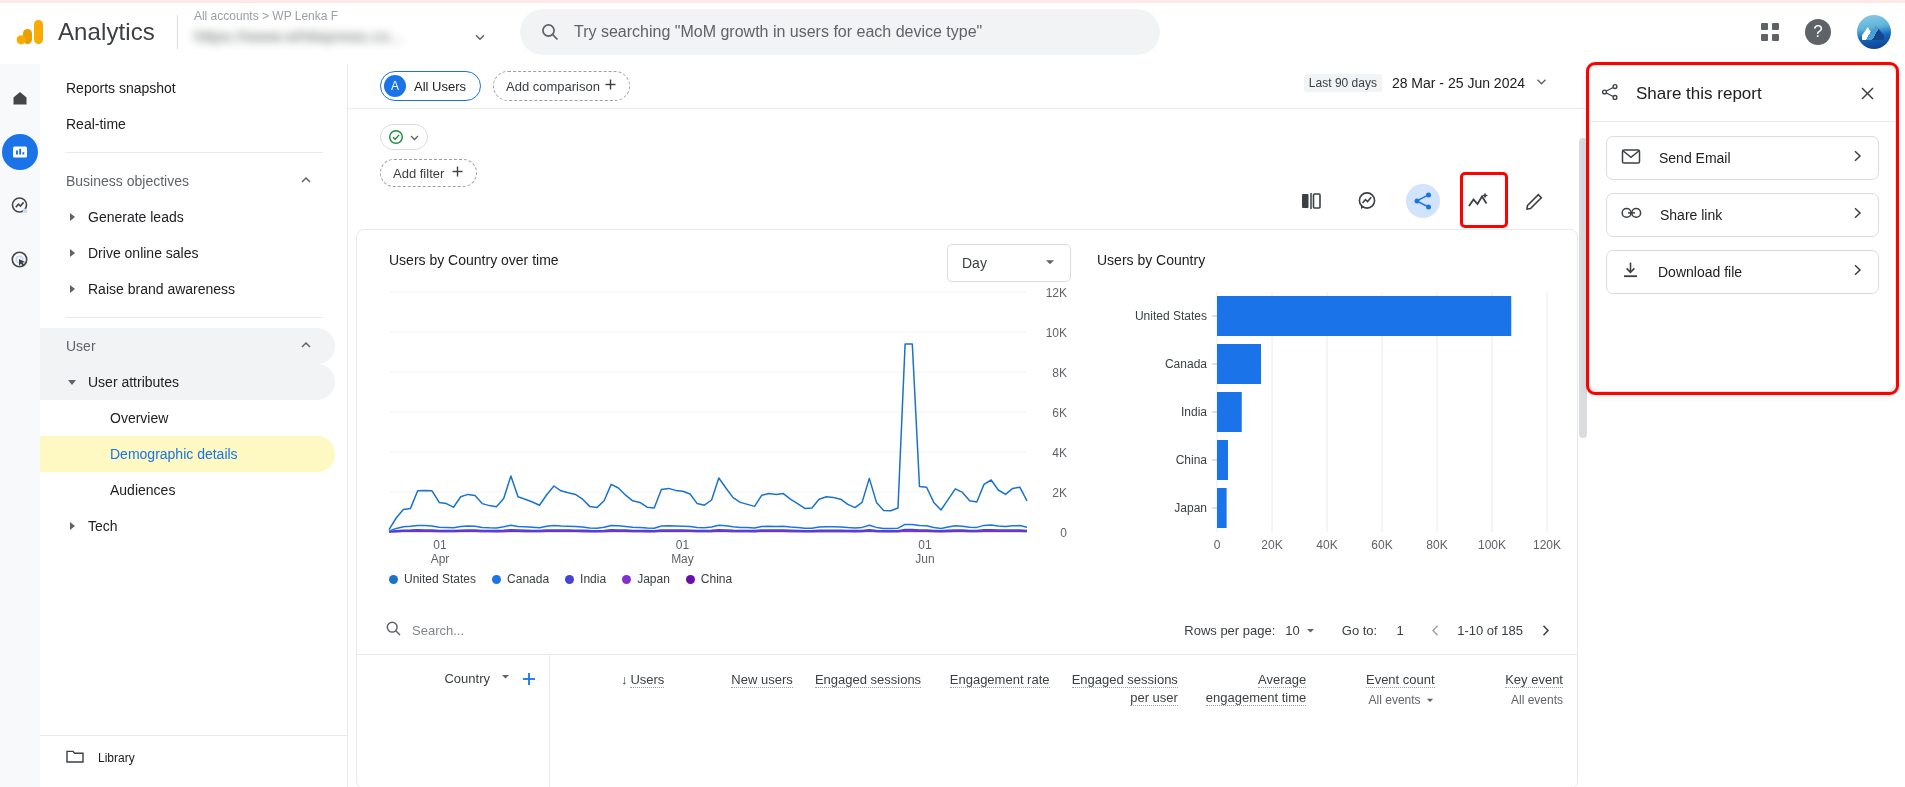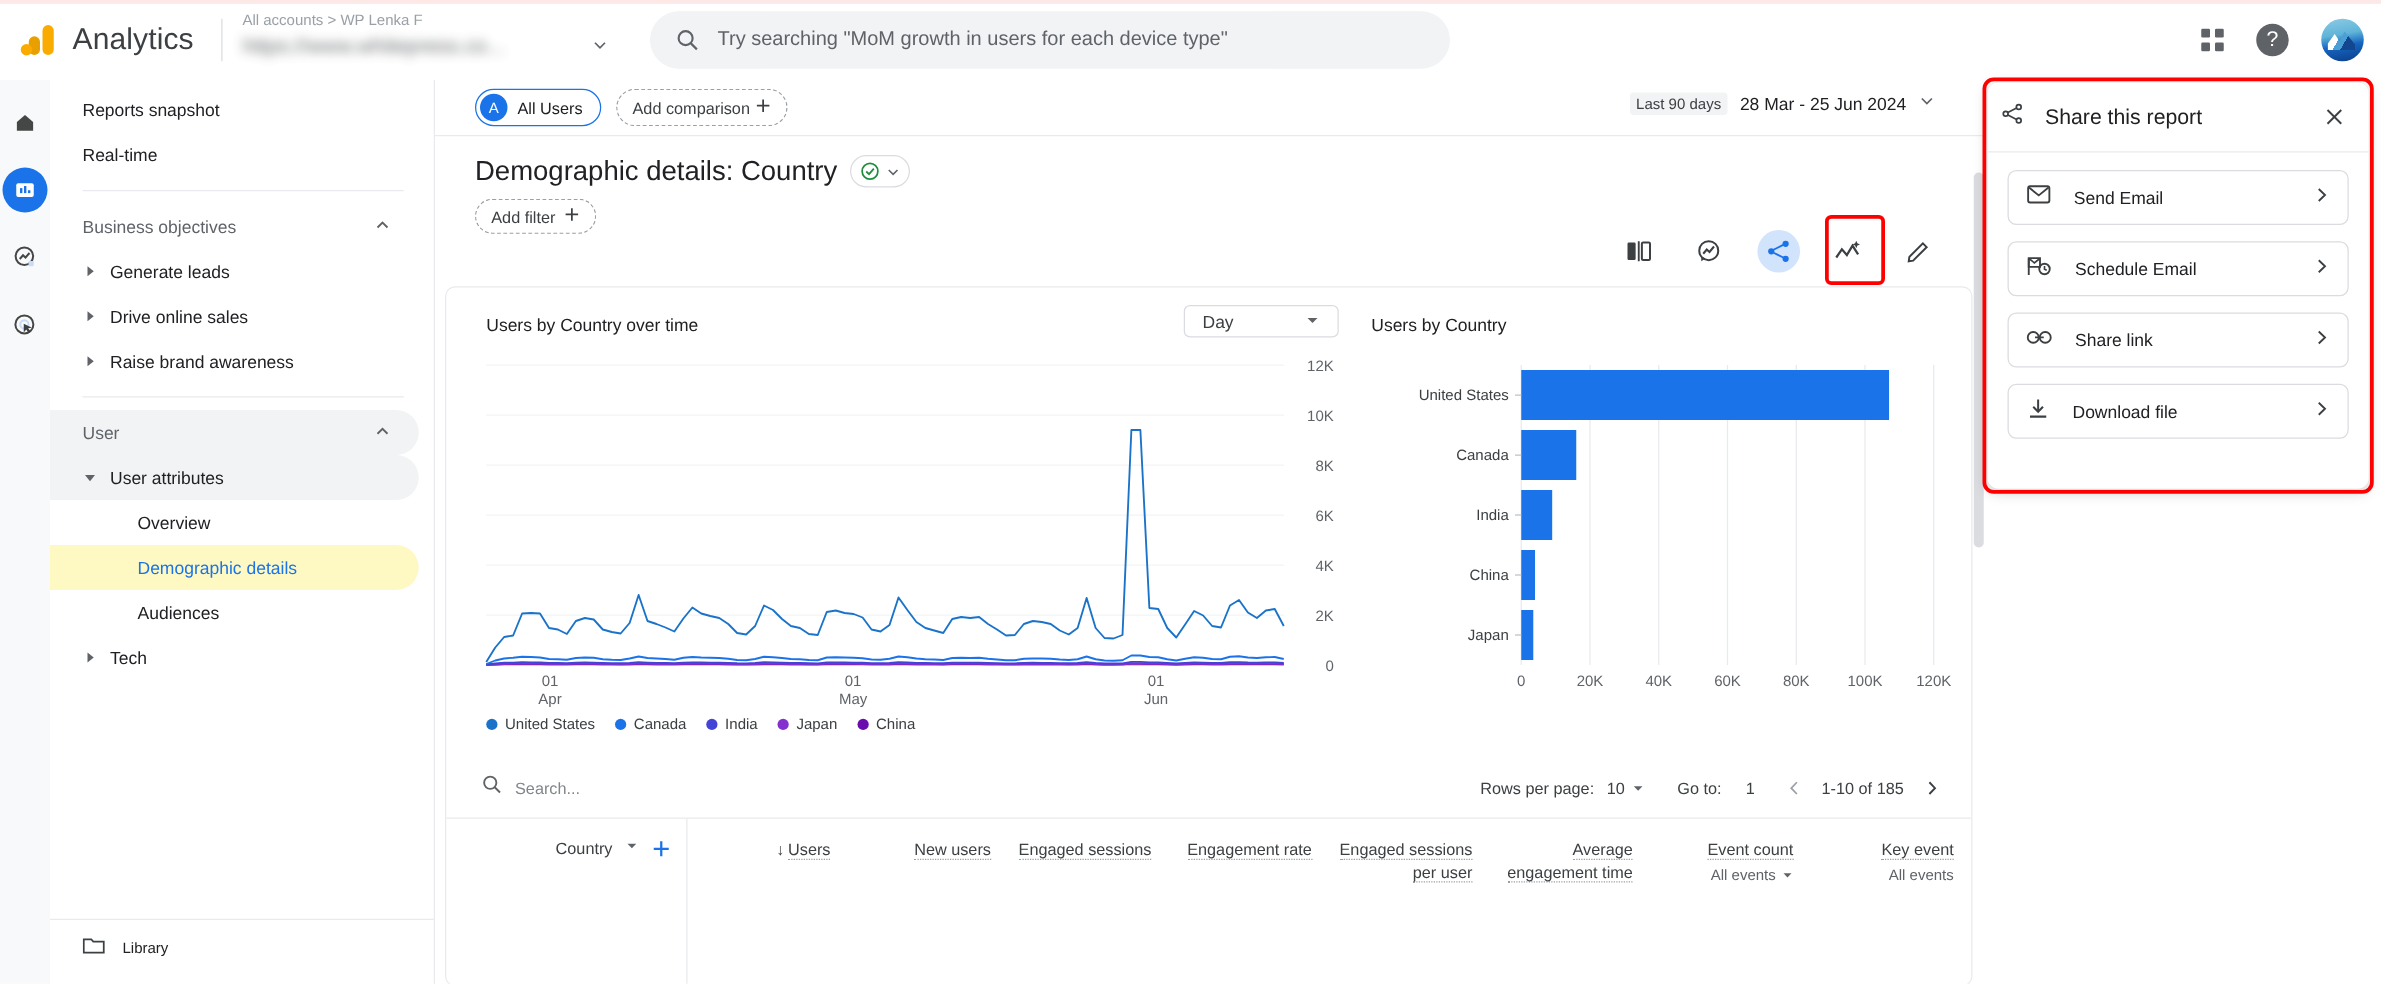--- a/index.html
+++ b/index.html
@@ -140,21 +140,21 @@
   
   .card {
     position:absolute; left: 8px; top: 165px; width: 1222px; height: 560px;
     background:#fff; border: 1px solid #e8eaed; border-radius: 8px; overflow: hidden;
   }
   .charts-wrap { display:flex; height: 370px; }
   .chart-left { width: 740px; position: relative; padding: 22px 0 0 32px; }
   .chart-right { flex: 1; position: relative; padding: 22px 16px 0 0; }
   .chart-title { font-size: 14px; color: #202124; }
   .day-select {
-    position:absolute; right: 26px; top: 14px; width: 124px; height: 26px;
+    position:absolute; right: 26px; top: 14px; width: 124px; height: 38px;
     border: 1px solid #dadce0; border-radius: 5px; display:flex; align-items:center;
     justify-content: space-between; padding: 0 14px; font-size: 14px; color:#3c4043; cursor:pointer;
   }
   .plot { position:absolute; left: 32px; top: 62px; width: 638px; height: 240px; }
   .ylab {
     position:absolute; font-size: 12px; color:#5f6368; text-align:right; width: 34px; left: 676px;
     transform: translateY(-6px);
   }
   .xlab { position:absolute; font-size: 12px; color:#5f6368; text-align:center; line-height: 14px; }
   .legend { position:absolute; left: 32px; top: 342px; display:flex; gap: 16px; align-items:center; }
@@ -394,21 +394,20 @@
       <span>
         <svg width="13" height="13" viewBox="0 0 13 13">
             <path d="M2.5 4.8 L6.5 8.8 L10.5 4.8" stroke="#5f6368" stroke-width="1.4" fill="none"></path>
           </svg>
       </span>
     </div>
   </div>
   <div class="hr-full"></div>
 
   <div class="title-row">
-    <div class="page-title">Demographic details: Country</div>
     <div class="chk-pill">
       <svg width="16" height="16" viewBox="0 0 16 16">
         <circle cx="8" cy="8" r="6.3" fill="none" stroke="#1e8e3e" stroke-width="1.4"></circle>
         <path d="M5 8.2 L7.2 10.3 L11.1 5.9" fill="none" stroke="#1e8e3e" stroke-width="1.4"></path>
       </svg>
       <svg width="11" height="11" viewBox="0 0 11 11">
         <path d="M2 4 L5.5 7.5 L9 4" stroke="#5f6368" stroke-width="1.3" fill="none"></path>
       </svg>
     </div>
   </div>
@@ -658,37 +657,20 @@
           </svg>
       </span>
       <span class="lbl">Send Email</span>
       <span>
         <svg width="14" height="14" viewBox="0 0 14 14">
             <path d="M5 2.2 L10 7 L5 11.8" fill="none" stroke="#3c4043" stroke-width="1.5"></path>
           </svg>
       </span>
     </div>
 
-    <div class="sp-row">
-      <span>
-        <svg width="21" height="18" viewBox="0 0 21 18">
-          <path d="M2 2.5 L11 2.5 L11 9.5 L2 9.5 Z" fill="none" stroke="#3c4043" stroke-width="1.5"></path>
-          <path d="M2.4 3 L6.5 6.3 L10.6 3" fill="none" stroke="#3c4043" stroke-width="1.3"></path>
-          <line x1="2" y1="2.5" x2="2" y2="16" stroke="#3c4043" stroke-width="1.5"></line>
-          <circle cx="14.6" cy="11.2" r="4.2" fill="none" stroke="#3c4043" stroke-width="1.5"></circle>
-          <path d="M14.6 8.8 L14.6 11.3 L16.4 12.2" fill="none" stroke="#3c4043" stroke-width="1.3"></path>
-        </svg>
-      </span>
-      <span class="lbl">Schedule Email</span>
-      <span>
-        <svg width="14" height="14" viewBox="0 0 14 14">
-            <path d="M5 2.2 L10 7 L5 11.8" fill="none" stroke="#3c4043" stroke-width="1.5"></path>
-          </svg>
-      </span>
-    </div>
 
     <div class="sp-row">
       <span>
         <svg width="21" height="14" viewBox="0 0 21 14">
           <rect x="1.2" y="2.6" width="8.8" height="8.6" rx="4.3" fill="none" stroke="#3c4043" stroke-width="1.5"></rect>
           <rect x="10.8" y="2.6" width="8.8" height="8.6" rx="4.3" fill="none" stroke="#3c4043" stroke-width="1.5"></rect>
           <line x1="7" y1="6.9" x2="14" y2="6.9" stroke="#3c4043" stroke-width="1.5"></line>
         </svg>
       </span>
       <span class="lbl">Share link</span>

